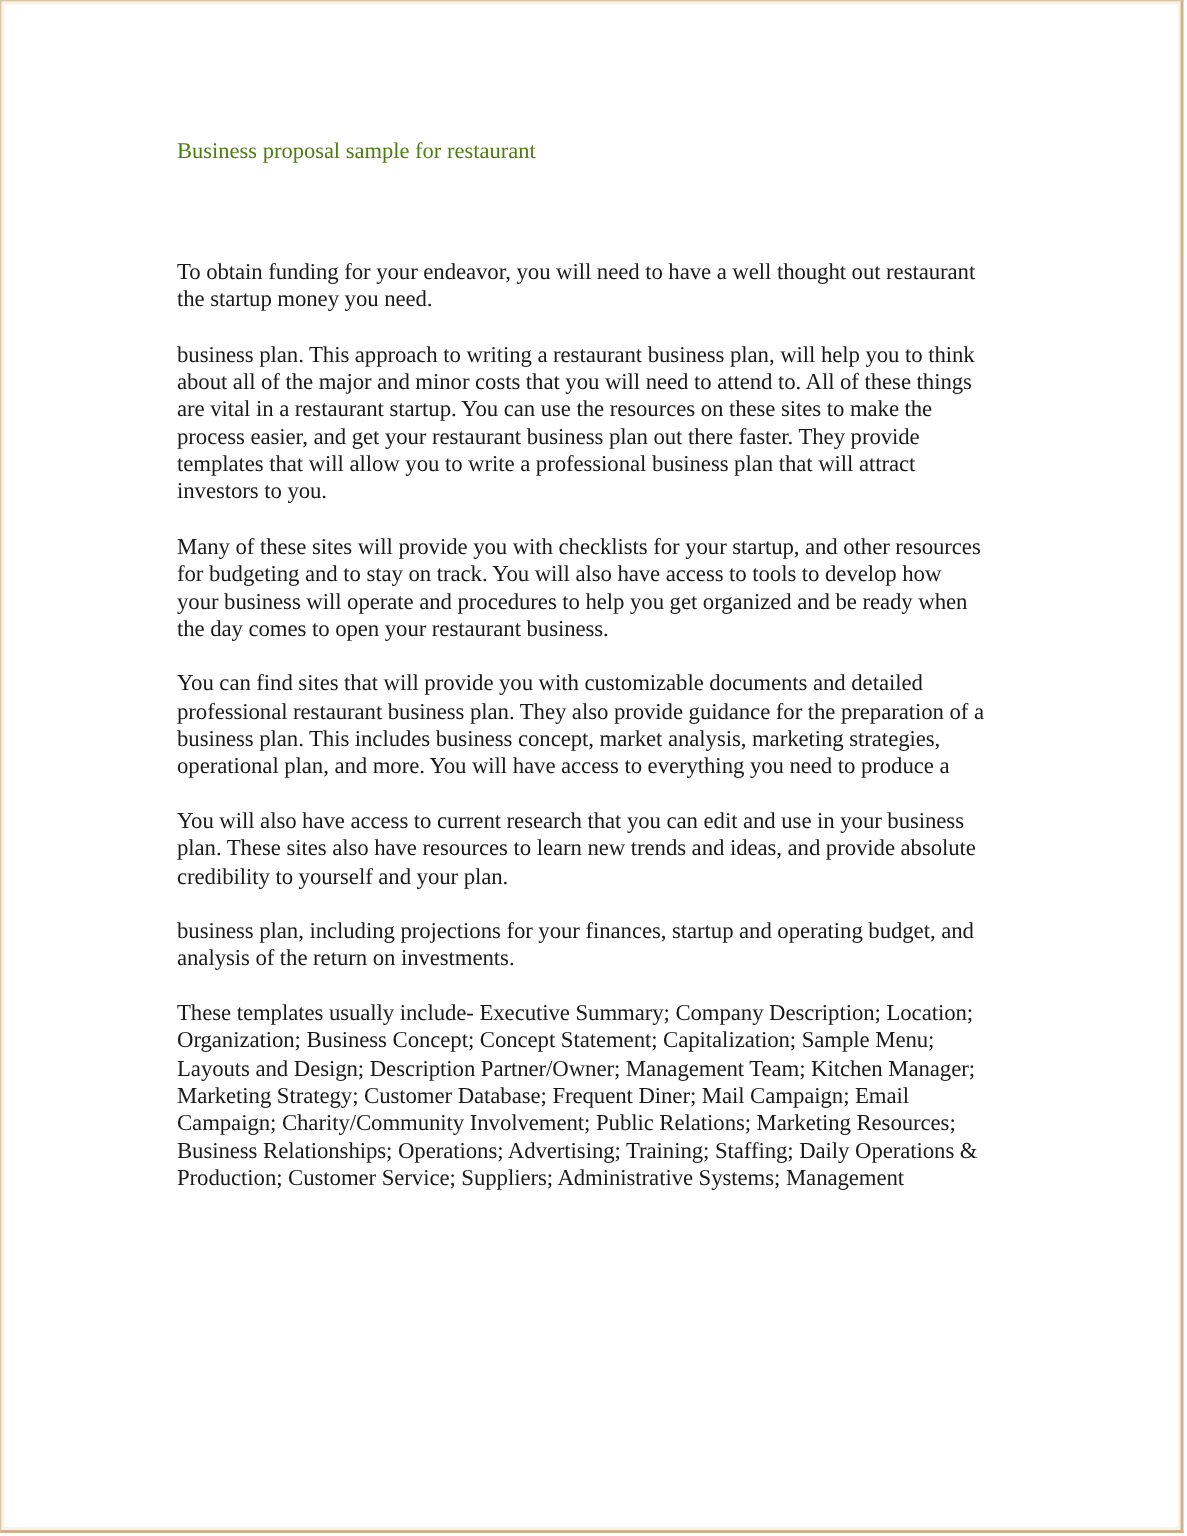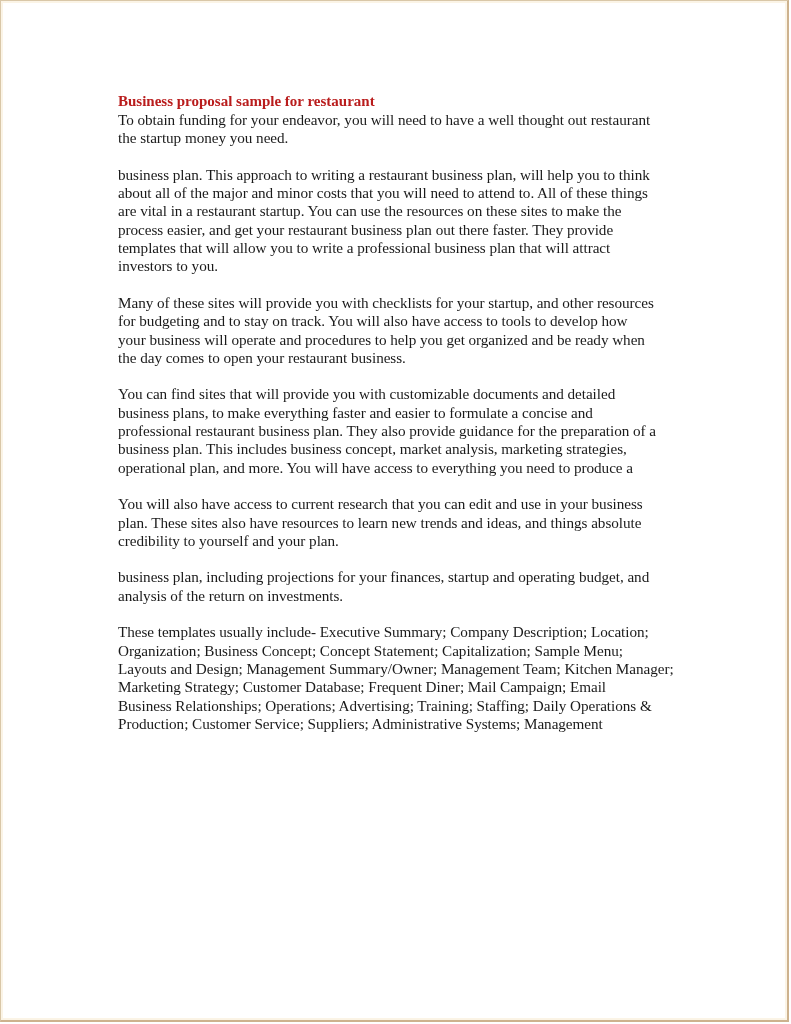--- a/index.html
+++ b/index.html
@@ -29,28 +29,29 @@
     .content {
       position: absolute;
       left: 117px;
       top: 90px;
       width: 565px;
       font-family: "Liberation Serif", "DejaVu Serif", serif;
       color: #1a1a1a;
     }
     .title {
       font-family: "Liberation Serif", "DejaVu Serif", serif;
-      font-weight: bold;
+      font-weight: normal;
       font-size: 15px;
       line-height: 20px;
       margin: 0;
       padding: 0;
-      color: #b91c1c;
+      color: #4d7c0f;
     }
     .body-text {
+      margin-top: 62px;
     }
     .para {
       font-size: 15.2px;
       line-height: 18.3px;
       margin: 0 0 18.3px 0;
       padding: 0;
       letter-spacing: -0.05px;
       word-spacing: 0px;
     }
     .line {
@@ -83,41 +84,41 @@
 
       <p class="para">
         <span class="line">Many of these sites will provide you with checklists for your startup, and other resources</span>
         <span class="line">for budgeting and to stay on track. You will also have access to tools to develop how</span>
         <span class="line">your business will operate and procedures to help you get organized and be ready when</span>
         <span class="line">the day comes to open your restaurant business.</span>
       </p>
 
       <p class="para">
         <span class="line">You can find sites that will provide you with customizable documents and detailed</span>
-        <span class="line">business plans, to make everything faster and easier to formulate a concise and</span>
         <span class="line">professional restaurant business plan. They also provide guidance for the preparation of a</span>
         <span class="line">business plan. This includes business concept, market analysis, marketing strategies,</span>
         <span class="line">operational plan, and more. You will have access to everything you need to produce a</span>
       </p>
 
       <p class="para">
         <span class="line">You will also have access to current research that you can edit and use in your business</span>
-        <span class="line">plan. These sites also have resources to learn new trends and ideas, and things absolute</span>
+        <span class="line">plan. These sites also have resources to learn new trends and ideas, and provide absolute</span>
         <span class="line">credibility to yourself and your plan.</span>
       </p>
 
       <p class="para">
         <span class="line">business plan, including projections for your finances, startup and operating budget, and</span>
         <span class="line">analysis of the return on investments.</span>
       </p>
 
       <p class="para">
         <span class="line">These templates usually include- Executive Summary; Company Description; Location;</span>
         <span class="line">Organization; Business Concept; Concept Statement; Capitalization; Sample Menu;</span>
-        <span class="line">Layouts and Design; Management Summary/Owner; Management Team; Kitchen Manager;</span>
+        <span class="line">Layouts and Design; Description Partner/Owner; Management Team; Kitchen Manager;</span>
         <span class="line">Marketing Strategy; Customer Database; Frequent Diner; Mail Campaign; Email</span>
+        <span class="line">Campaign; Charity/Community Involvement; Public Relations; Marketing Resources;</span>
         <span class="line">Business Relationships; Operations; Advertising; Training; Staffing; Daily Operations &amp;</span>
         <span class="line">Production; Customer Service; Suppliers; Administrative Systems; Management</span>
       </p>
 
     </div>
   </div>
 </div>
 
 </body></html>

